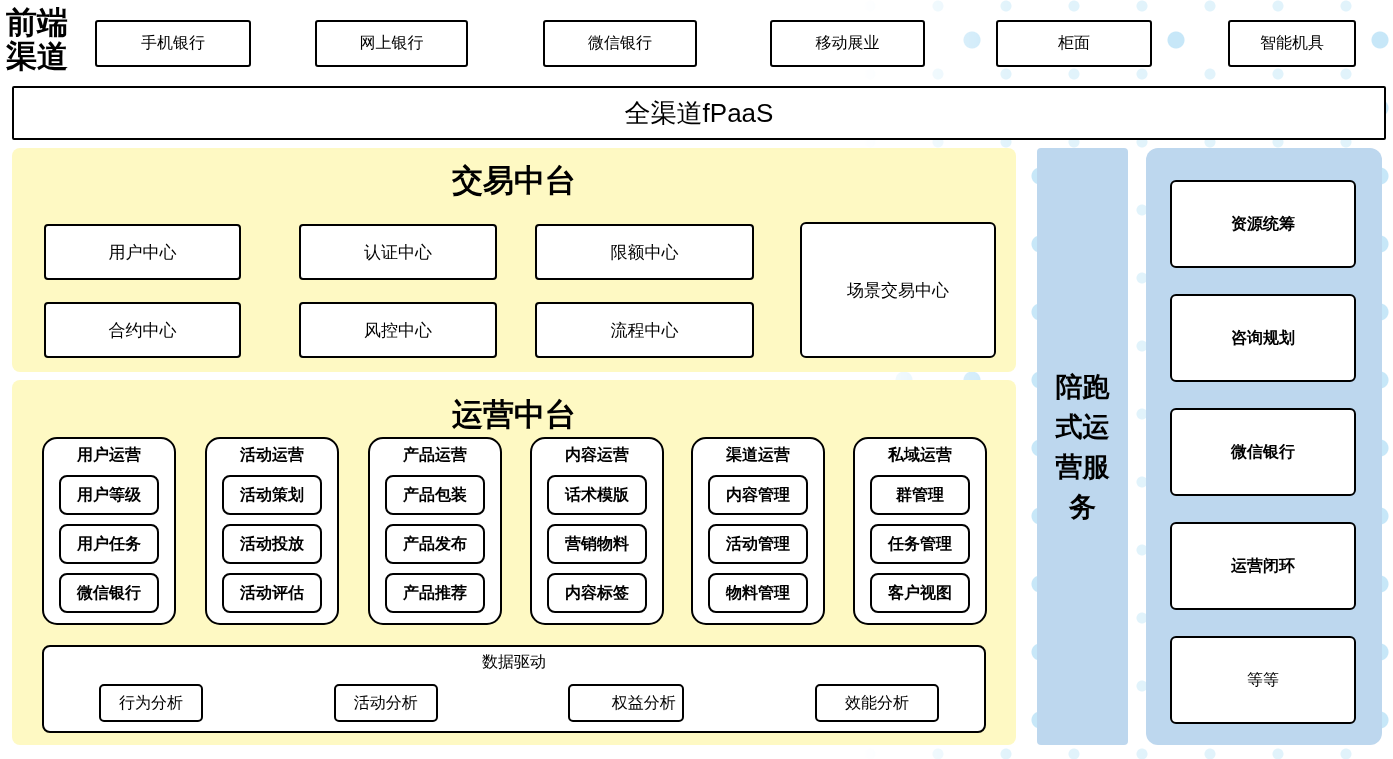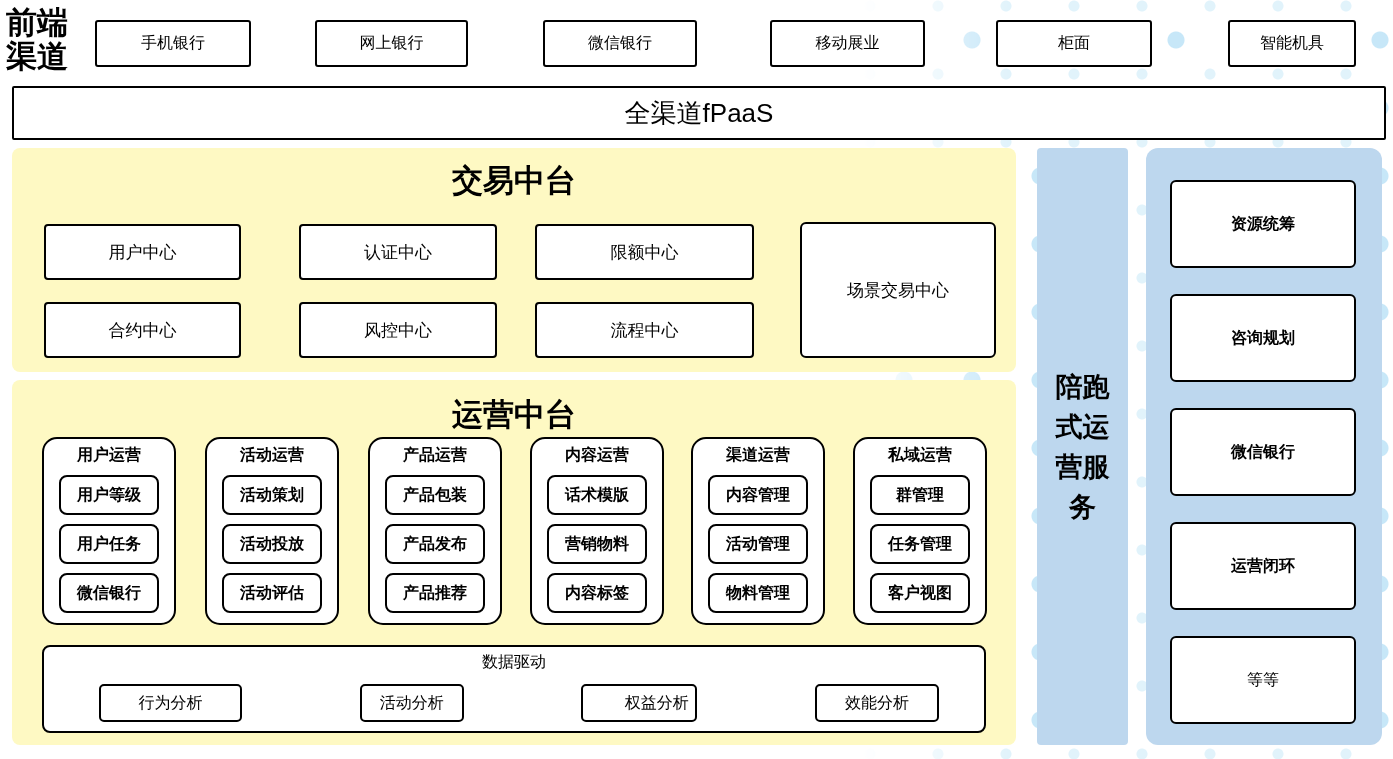--- a/index.html
+++ b/index.html
@@ -82,21 +82,21 @@
   .analysis {
     position:absolute; left:30px; top:265px; width:944px; height:88px;
     background:#fff; border:2px solid #000; border-radius:8px;
   }
   .analysis-title { margin-top:5px; text-align:center; font-size:16px; }
   .analysis-row {
     position:absolute; left:55px; right:45px; top:37px;
     display:flex; justify-content:space-between;
   }
   .analysis-box { height:38px; border-radius:5px; font-size:16px; }
-  .analysis-row .b1{width:143px;} .analysis-row .b2{width:104px;}
+  .analysis-row .b1{width:104px;} .analysis-row .b2{width:104px;}
   .analysis-row .b3{width:116px;padding-left:35px;} .analysis-row .b4{width:124px;}
 
   
   .strip {
     position:absolute; left:1037px; top:148px; width:91px; height:597px;
     background:#bdd7ee; border-radius:4px;
     display:flex; align-items:center; justify-content:center;
   }
   .strip-text {
     width:62px; text-align:center;

